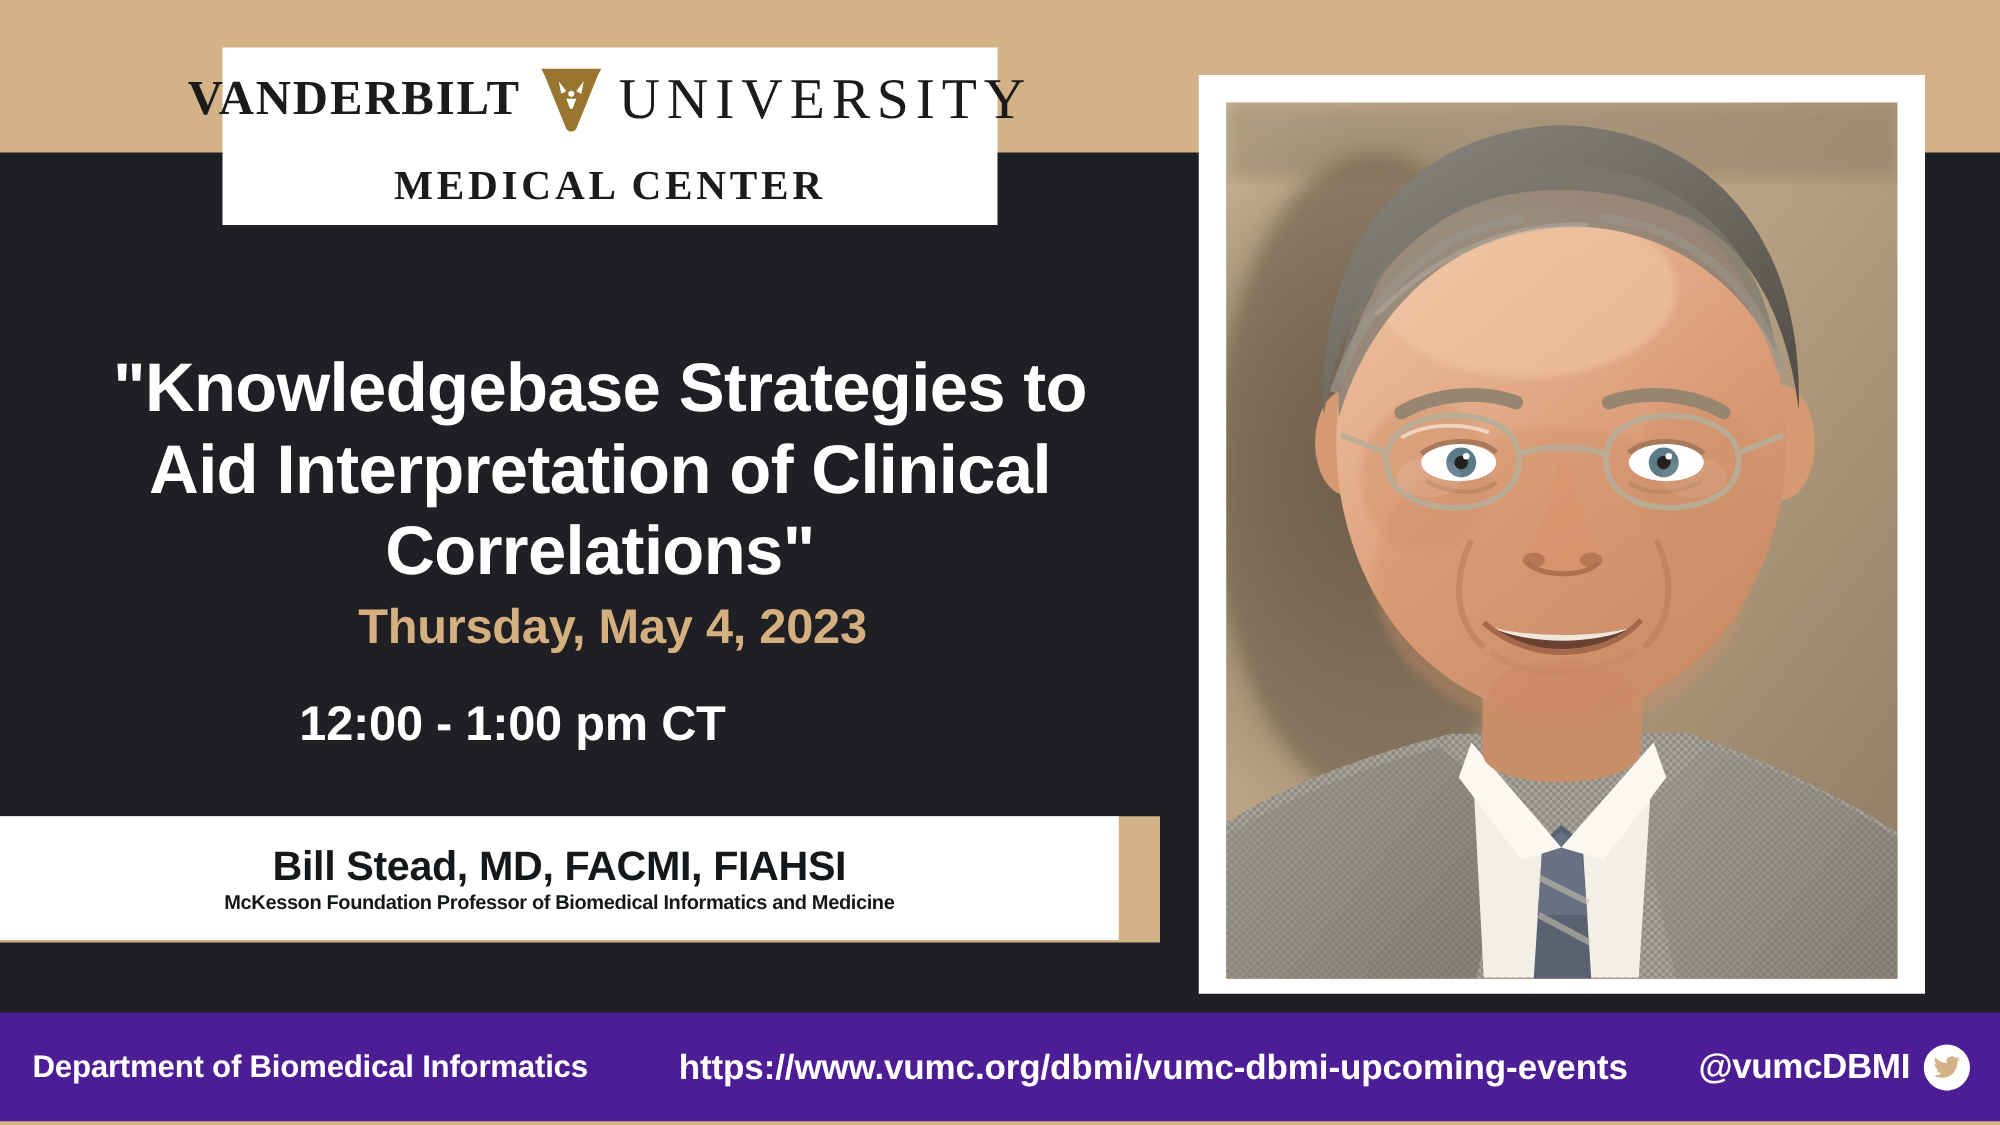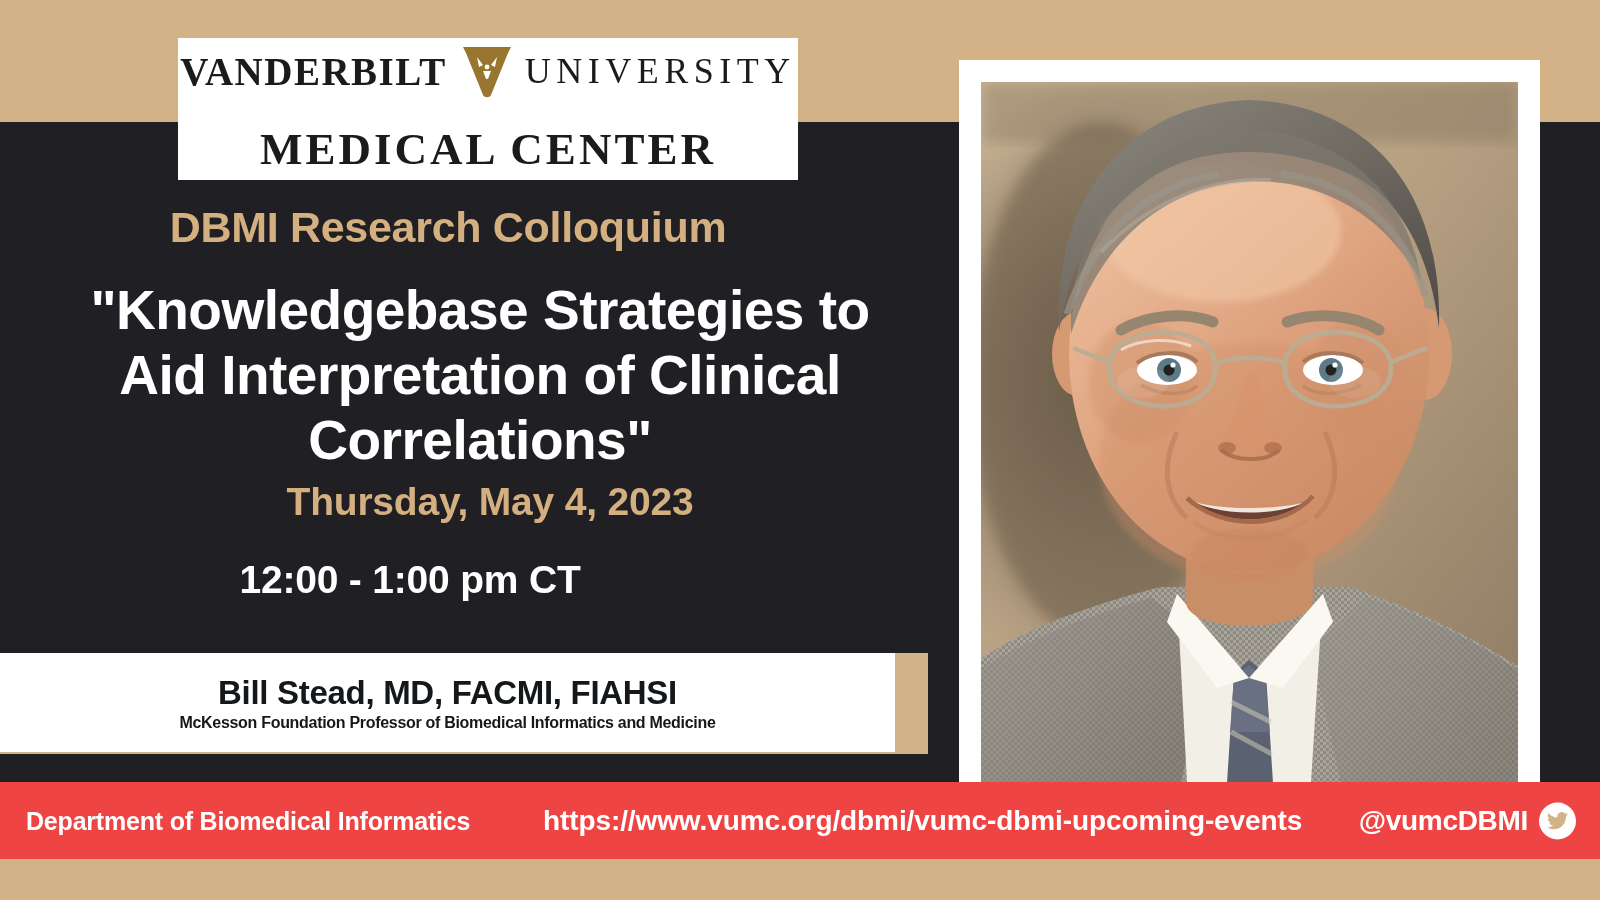--- a/index.html
+++ b/index.html
@@ -12,22 +12,22 @@
   .poster{position:absolute;inset:0;background:#D2B286;}
 
   
   .dark-panel{
     position:absolute;left:0;top:122px;width:1600px;height:701px;
     background:#201F24;
   }
 
   
   .footer{
-    position:absolute;left:0;top:782px;width:1600px;height:77px;
-    background:#ef4444;
+    position:absolute;left:0;top:810px;width:1600px;height:87px;
+    background:#4c1d95;
     display:flex;align-items:center;
   }
   .footer-dept{
     position:absolute;left:26px;top:50%;transform:translateY(-50%);
     color:#ffffff;font-weight:bold;font-size:25px;
     letter-spacing:-0.2px;
     font-stretch:condensed;
     white-space:nowrap;
   }
   .footer-url{
@@ -64,25 +64,25 @@
   }
   .logo-vanderbilt{
     font-size:39px;font-weight:bold;letter-spacing:1.5px;
   }
   .logo-vmark{
     display:inline-block;margin:0 12px 0 14px;
     position:relative;width:52px;height:56px;
   }
   .logo-vmark svg{display:block;width:52px;height:56px;}
   .logo-university{
-    font-size:36px;font-weight:normal;letter-spacing:5.5px;
+    font-size:46px;font-weight:normal;letter-spacing:5.5px;
   }
   .logo-line2{
     font-family:"Liberation Serif", serif;
-    color:#1b1b1b;font-size:45px;font-weight:bold;letter-spacing:3px;
+    color:#1b1b1b;font-size:33px;font-weight:bold;letter-spacing:3px;
     margin-top:22px;
   }
 
   
   .colloquium{
     position:absolute;left:0;top:203px;width:896px;
     text-align:center;
     color:#D4AF7F;
     font-size:43px;font-weight:bold;
     font-stretch:condensed;
@@ -166,21 +166,20 @@
           <path d="M36 14 L30 22 L34 24 Z" fill="#ffffff"></path>
           <path d="M22 28 L30 28 L27 36 L25 36 Z" fill="#ffffff"></path>
           <circle cx="26" cy="24" r="2.4" fill="#ffffff"></circle>
         </svg>
       </span>
       <span class="logo-university">UNIVERSITY</span>
     </div>
     <div class="logo-line2">MEDICAL CENTER</div>
   </div>
 
-  <div class="colloquium">DBMI Research Colloquium</div>
 
   <div class="talk-title">"Knowledgebase Strategies to Aid Interpretation of Clinical Correlations"</div>
 
   <div class="event-date">Thursday, May 4, 2023</div>
   <div class="event-time">12:00 - 1:00 pm CT</div>
 
   <div class="speaker-accent"></div>
   <div class="speaker-box">
     <div class="speaker-name">Bill Stead, MD, FACMI, FIAHSI</div>
     <div class="speaker-title">McKesson Foundation Professor of Biomedical Informatics and Medicine</div>

